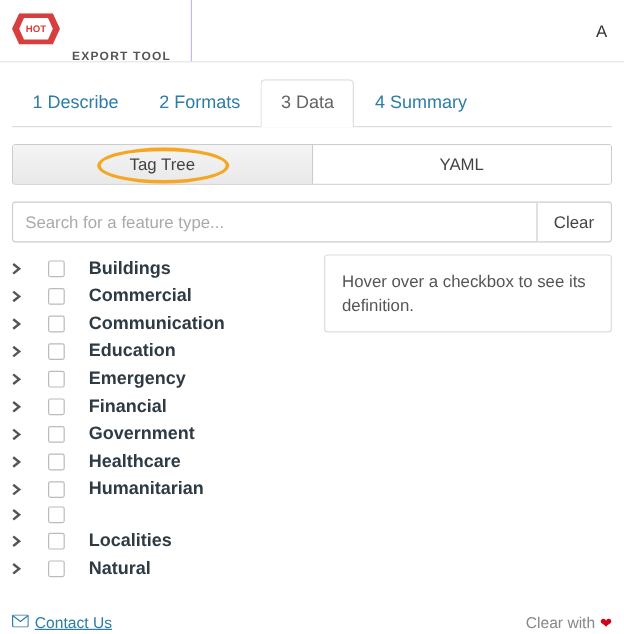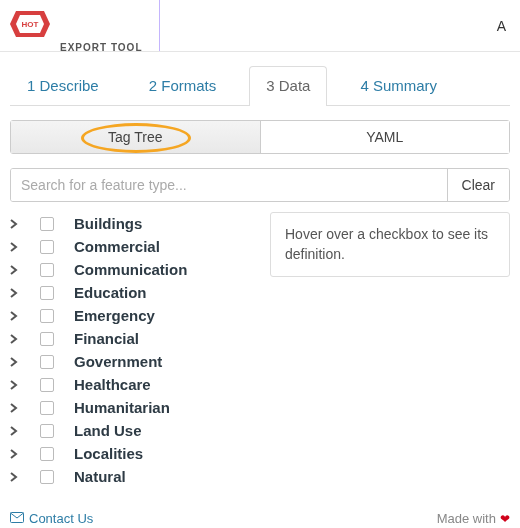--- a/index.html
+++ b/index.html
@@ -39,21 +39,21 @@
   .header-right {
     margin-left: auto;
     font-size: 14px;
     color: #333;
     padding-right: 4px;
   }
   
   .steps {
     display: flex;
     padding: 14px 10px 0 10px;
-    gap: 16px;
+    gap: 0;
   }
   .step {
     padding: 10px 16px 12px 16px;
     font-size: 15px;
     color: #2d7da6;
     border: 1px solid transparent;
     border-bottom: none;
     cursor: pointer;
   }
   .step.active {
@@ -182,20 +182,21 @@
     align-items: center;
     padding: 4px 10px 2px 10px;
     font-size: 13px;
     color: #2d7da6;
     background: #fff;
   }
   .footer-left {
     display: flex;
     align-items: flex-end;
     gap: 5px;
+    text-decoration: underline;
   }
   .footer-right {
     color: #888;
     display: flex;
     align-items: center;
     gap: 4px;
   }
   .heart { color: #d0021b; font-size: 12px; }
 </style>
 </head>
@@ -317,21 +318,20 @@
         <span class="cb"></span>
         <span class="tree-label">Humanitarian</span>
       </div>
       <div class="tree-item">
         <span class="chevron">
           <svg width="8" height="10" viewBox="0 0 8 10">
             <path d="M1 1 L6 5 L1 9" fill="none" stroke="#555" stroke-width="2"></path>
           </svg>
         </span>
         <span class="cb"></span>
-        <span class="tree-label">Land Use</span>
       </div>
       <div class="tree-item">
         <span class="chevron">
           <svg width="8" height="10" viewBox="0 0 8 10">
             <path d="M1 1 L6 5 L1 9" fill="none" stroke="#555" stroke-width="2"></path>
           </svg>
         </span>
         <span class="cb"></span>
         <span class="tree-label">Localities</span>
       </div>
@@ -352,16 +352,16 @@
   <div class="footer-left">
     <span>
       <svg width="14" height="11" viewBox="0 0 14 11">
         <rect x="0.5" y="0.5" width="13" height="10" rx="1" fill="none" stroke="#2d7da6"></rect>
         <path d="M0.5 1 L7 6 L13.5 1" fill="none" stroke="#2d7da6"></path>
       </svg>
     </span>
     <span>Contact Us</span>
   </div>
   <div class="footer-right">
-    <span>Made with</span>
+    <span>Clear with</span>
     <span class="heart">❤</span>
   </div>
 </div>
 
 </body></html>

